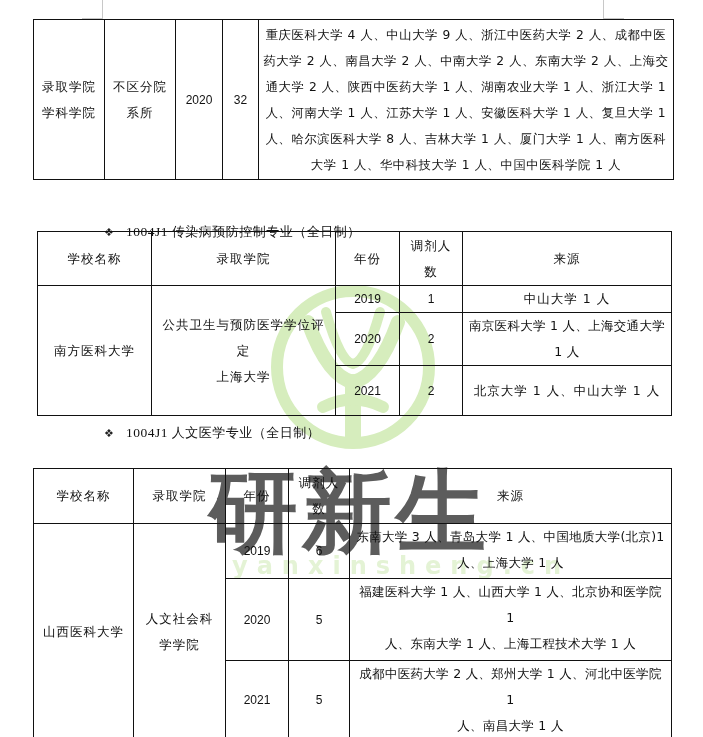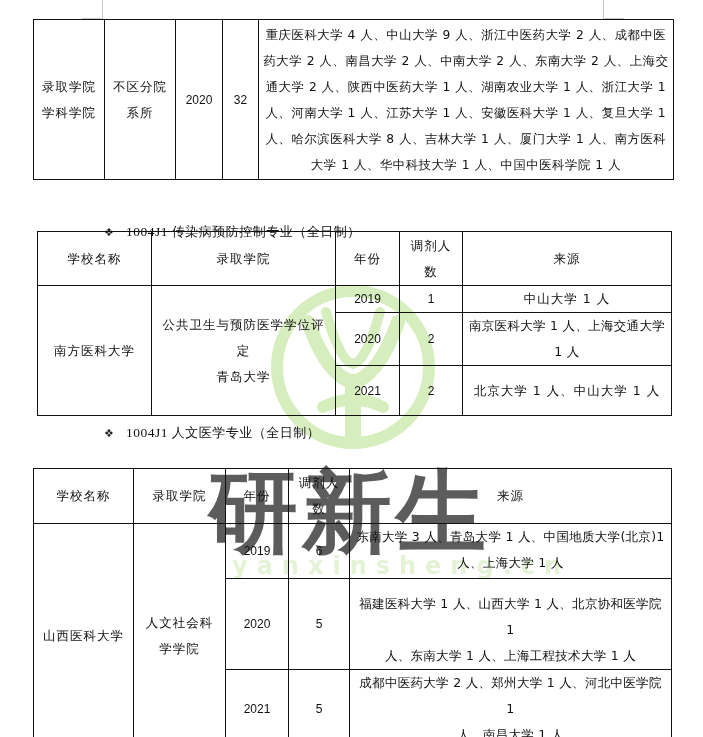--- a/index.html
+++ b/index.html
@@ -107,21 +107,21 @@
     <td>
       <div>调剂人</div>
       <div>数</div>
     </td>
     <td>来源</td>
   </tr>
   <tr style="height:27px;">
     <td rowspan="3">南方医科大学</td>
     <td rowspan="3">
       <div>公共卫生与预防医学学位评定</div>
-      <div>青岛大学</div>
+      <div>上海大学</div>
     </td>
     <td class="num">2019</td>
     <td class="num">1</td>
     <td>中山大学 1 人</td>
   </tr>
   <tr style="height:53px;">
     <td class="num">2020</td>
     <td class="num">2</td>
     <td style="letter-spacing:0.3px;">
       <div>南京医科大学 1 人、上海交通大学</div>
@@ -170,21 +170,21 @@
     <td class="num">2019</td>
     <td class="num">6</td>
     <td style="letter-spacing:0.3px; vertical-align:top;">
       <div>东南大学 3 人、青岛大学 1 人、中国地质大学(北京)1</div>
       <div>人、上海大学 1 人</div>
     </td>
   </tr>
   <tr style="height:82px;">
     <td class="num">2020</td>
     <td class="num">5</td>
-    <td style="letter-spacing:0.3px; vertical-align:top; padding-top:12px;">
+    <td style="letter-spacing:0.3px; vertical-align:top; padding-top:0;">
       <div>福建医科大学 1 人、山西大学 1 人、北京协和医学院 1</div>
       <div>人、东南大学 1 人、上海工程技术大学 1 人</div>
     </td>
   </tr>
   <tr style="height:56px;">
     <td class="num">2021</td>
     <td class="num">5</td>
     <td style="letter-spacing:0.3px; vertical-align:top;">
       <div>成都中医药大学 2 人、郑州大学 1 人、河北中医学院 1</div>
       <div>人、南昌大学 1 人</div>

